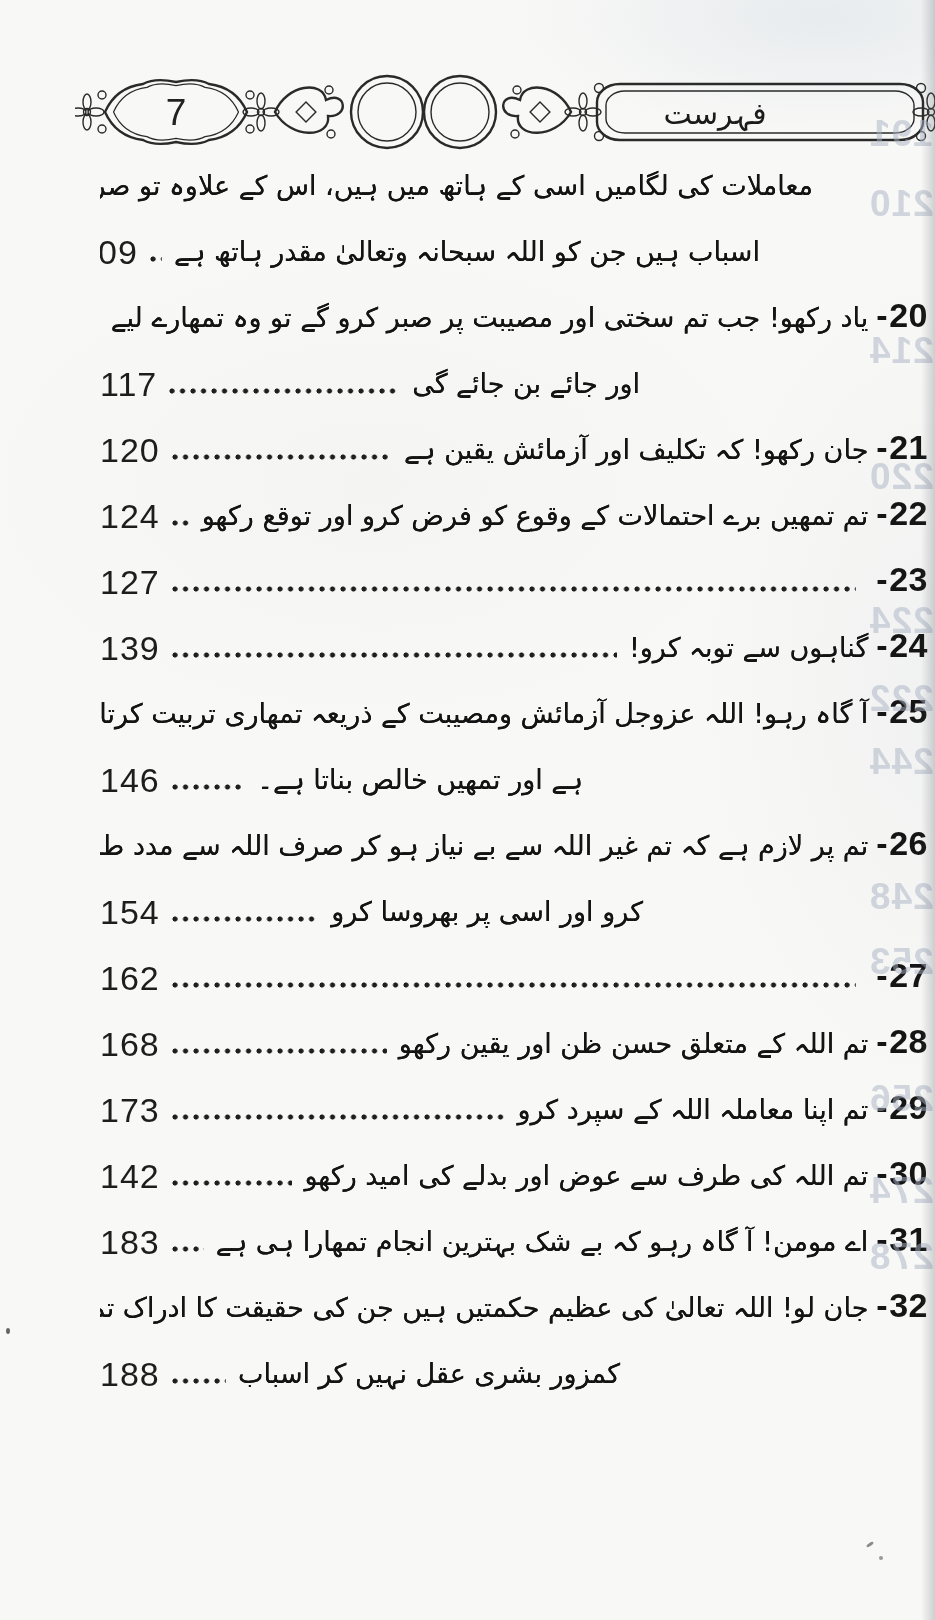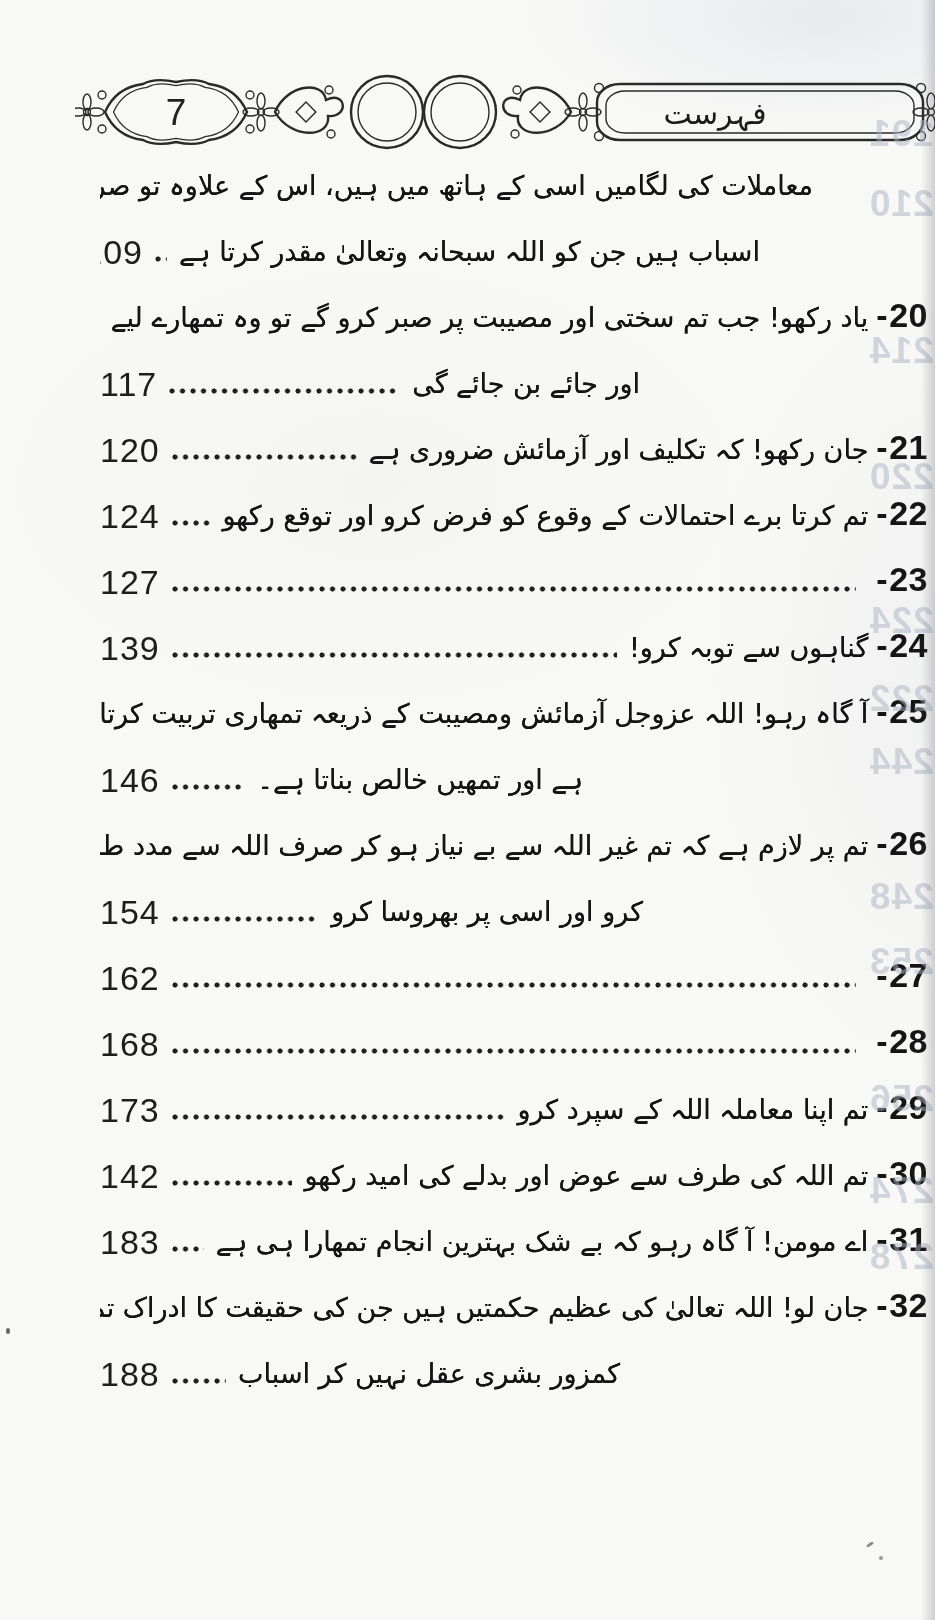--- a/index.html
+++ b/index.html
@@ -149,21 +149,21 @@
   </svg>
 
   <div class="toc">
       <div class="row" dir="rtl" style="padding-right: 115px;">
 
       <span class="urdu">معاملات کی لگامیں اسی کے ہاتھ میں ہیں، اس کے علاوہ تو صرف</span>
 
     </div>
       <div class="row" dir="rtl" style="padding-right: 168px;">
 
-      <span class="urdu">اسباب ہیں جن کو اللہ سبحانہ وتعالیٰ مقدر کرتا ہے</span>
+      <span class="urdu">اسباب ہیں جن کو اللہ سبحانہ وتعالیٰ مقدر ہاتھ ہے</span>
       <span class="leader"></span>
       <span class="pageno">109</span>
     </div>
       <div class="row" dir="rtl">
       <span class="marker">
           <span class="dash">-</span>
           <span class="mnum">20</span>
         </span>
       <span class="urdu">یاد رکھو! جب تم سختی اور مصیبت پر صبر کرو گے تو وہ تمھارے لیے عطیہ</span>
 
@@ -172,30 +172,30 @@
 
       <span class="urdu">اور جائے بن جائے گی</span>
       <span class="leader"></span>
       <span class="pageno">117</span>
     </div>
       <div class="row" dir="rtl">
       <span class="marker">
           <span class="dash">-</span>
           <span class="mnum">21</span>
         </span>
-      <span class="urdu">جان رکھو! کہ تکلیف اور آزمائش ضروری ہے</span>
+      <span class="urdu">جان رکھو! کہ تکلیف اور آزمائش یقین ہے</span>
       <span class="leader"></span>
       <span class="pageno">120</span>
     </div>
       <div class="row" dir="rtl">
       <span class="marker">
           <span class="dash">-</span>
           <span class="mnum">22</span>
         </span>
-      <span class="urdu">تم کرتا برے احتمالات کے وقوع کو فرض کرو اور توقع رکھو</span>
+      <span class="urdu">تم تمھیں برے احتمالات کے وقوع کو فرض کرو اور توقع رکھو</span>
       <span class="leader"></span>
       <span class="pageno">124</span>
     </div>
       <div class="row" dir="rtl">
       <span class="marker">
           <span class="dash">-</span>
           <span class="mnum">23</span>
         </span>
       <span class="leader"></span>
       <span class="pageno">127</span>
@@ -243,20 +243,21 @@
           <span class="mnum">27</span>
         </span>
       <span class="leader"></span>
       <span class="pageno">162</span>
     </div>
       <div class="row" dir="rtl">
       <span class="marker">
           <span class="dash">-</span>
           <span class="mnum">28</span>
         </span>
+      <span class="urdu">تم اللہ کے متعلق حسن ظن اور یقین رکھو</span>
       <span class="leader"></span>
       <span class="pageno">168</span>
     </div>
       <div class="row" dir="rtl">
       <span class="marker">
           <span class="dash">-</span>
           <span class="mnum">29</span>
         </span>
       <span class="urdu">تم اپنا معاملہ اللہ کے سپرد کرو</span>
       <span class="leader"></span>

